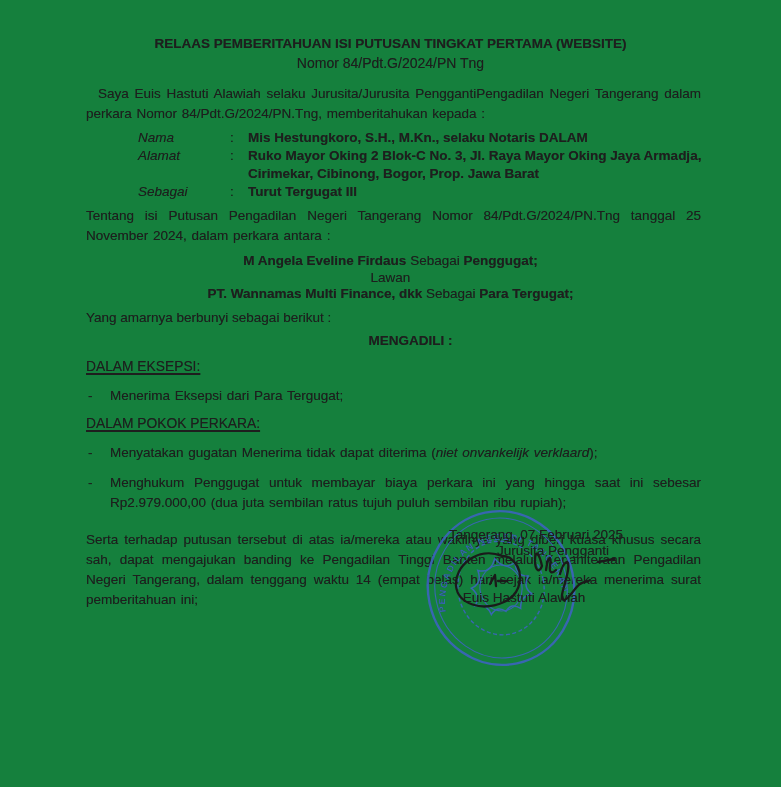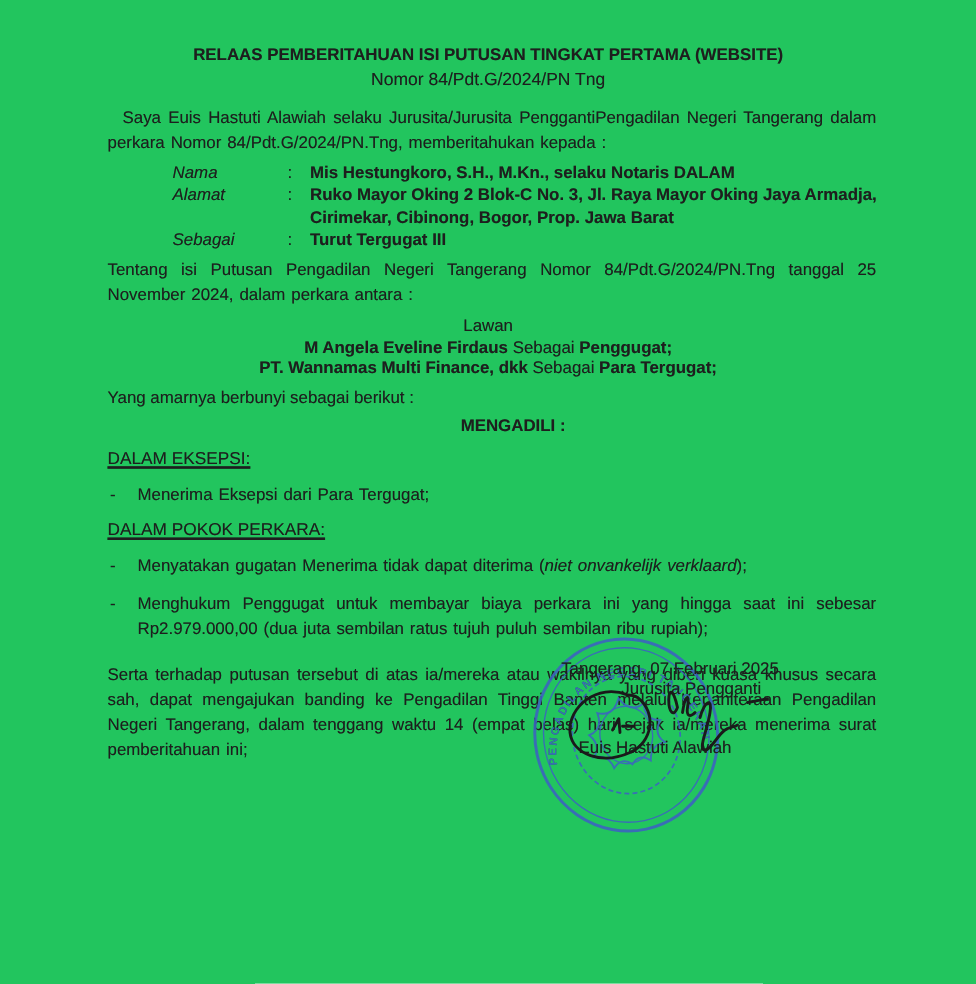--- a/index.html
+++ b/index.html
@@ -1,19 +1,19 @@
 <!DOCTYPE html>
 <html><head>
 <meta charset="utf-8">
 <style>
   html,body{margin:0;padding:0;background:#ffffff;}
   .doc{
     position:relative;
     width:781px;height:787px;
-    background:#22c55e;
+    background:#15803d;
     font-family:"Liberation Sans","DejaVu Sans",sans-serif;
     color:#1e1e1e;
     font-size:13.5px;
     overflow:hidden;
     text-shadow:0 0 .4px rgba(20,20,20,.45);
   }
   .title{margin:36px 40px 0 40px;text-align:center;font-weight:700;font-size:13.5px;line-height:16px;}
   .subtitle{text-align:center;font-size:14px;line-height:16px;margin-top:3px;}
   .para{margin:0 80px 0 86px;text-align:justify;line-height:20px;word-spacing:1px;}
   .p-intro{margin-top:13px;text-indent:12px;}
@@ -64,25 +64,25 @@
     <div class="frow">
       <span class="flabel">Sebagai</span>
       <span class="fcolon">:</span>
       <span class="fvalue">Turut Tergugat III</span>
     </div>
   </div>
 
   <p class="para p-about">Tentang isi Putusan Pengadilan Negeri Tangerang Nomor 84/Pdt.G/2024/PN.Tng tanggal 25 November 2024, dalam perkara antara :</p>
 
   <div class="parties">
-    <div>Lawan</div>
     <div>
       <span class="b">M Angela Eveline Firdaus</span>
       <span>Sebagai</span>&nbsp;<span class="b">Penggugat;</span>
     </div>
+    <div>Lawan</div>
     <div>
       <span class="b">PT. Wannamas Multi Finance, dkk</span>
       <span>Sebagai</span>&nbsp;<span class="b">Para Tergugat;</span>
     </div>
   </div>
 
   <div class="amar-intro">Yang amarnya berbunyi sebagai berikut :</div>
   <div class="amar-heading">MENGADILI :</div>
 
   <div class="sect">DALAM EKSEPSI:</div>

